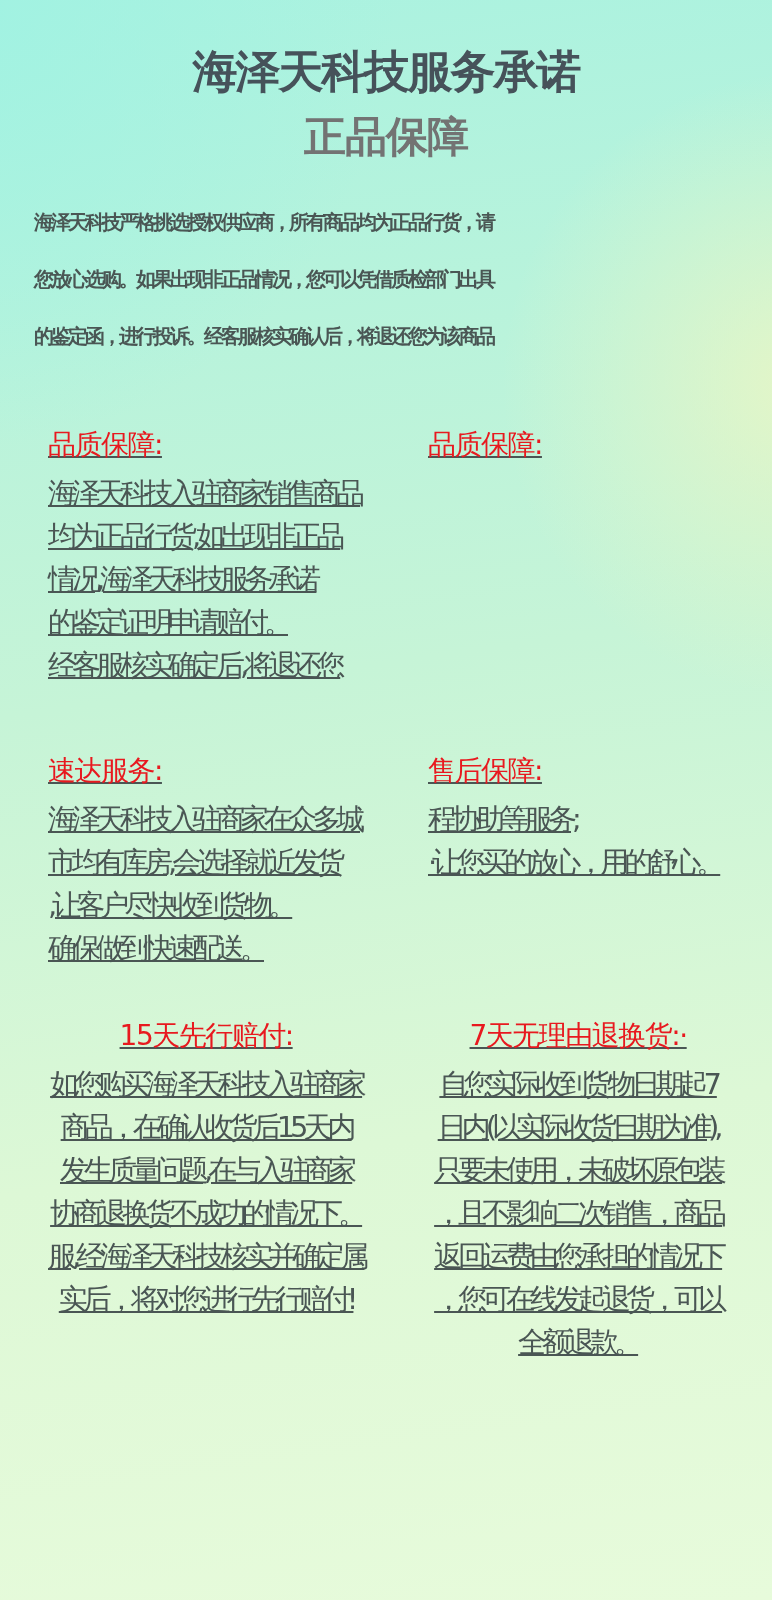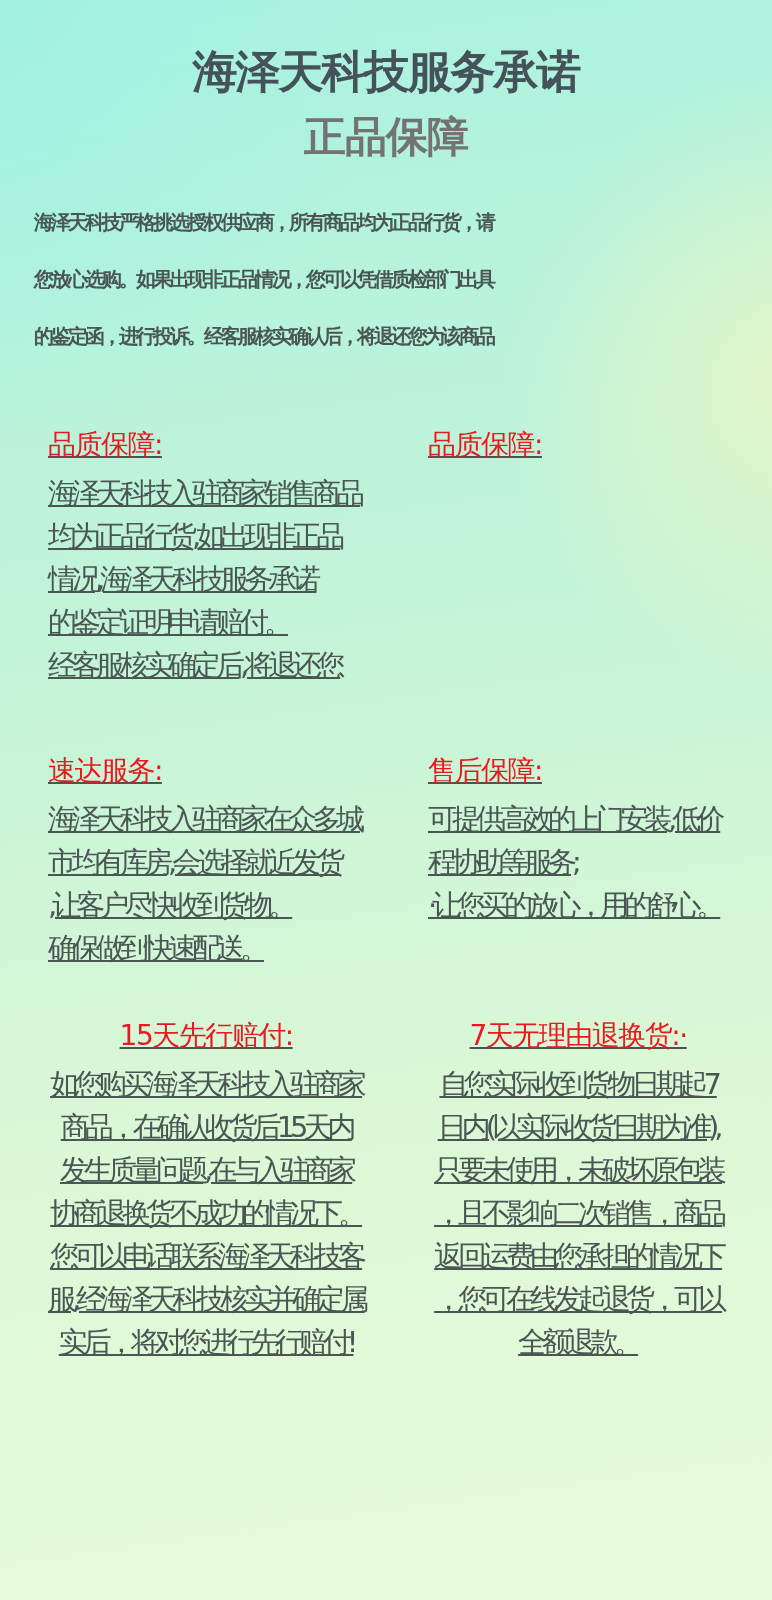--- a/index.html
+++ b/index.html
@@ -111,36 +111,34 @@
         <div class="section-body">
             <div class="tline">海泽天科技入驻商家在众多城</div>
             <div class="tline">市均有库房,会选择就近发货</div>
             <div class="tline">,让客户尽快收到货物。</div>
             <div class="tline">确保做到快速配送。</div>
           </div>
       </div>
       <div class="section">
         <h3 class="section-heading">售后保障:</h3>
         <div class="section-body">
-            <div class="tline">可提供高效的上门安装,低价</div>
             <div class="tline">程协助等服务;</div>
             <div class="tline">·让您买的放心，用的舒心。</div>
           </div>
       </div>
     </div>
 
     <div class="row row-3">
       <div class="section">
         <h3 class="section-heading">15天先行赔付:</h3>
         <div class="section-body">
             <div class="tline">如您购买海泽天科技入驻商家</div>
             <div class="tline">商品，在确认收货后15天内</div>
             <div class="tline">发生质量问题,在与入驻商家</div>
             <div class="tline">协商退换货不成功的情况下。</div>
-            <div class="tline">您可以电话联系海泽天科技客</div>
             <div class="tline">服,经海泽天科技核实并确定属</div>
             <div class="tline">实后，将对您进行先行赔付!</div>
           </div>
       </div>
       <div class="section">
         <h3 class="section-heading">7天无理由退换货:·</h3>
         <div class="section-body">
             <div class="tline">自您实际收到货物日期起7</div>
             <div class="tline">日内(以实际收货日期为准),</div>
             <div class="tline">只要未使用，未破坏原包装</div>

